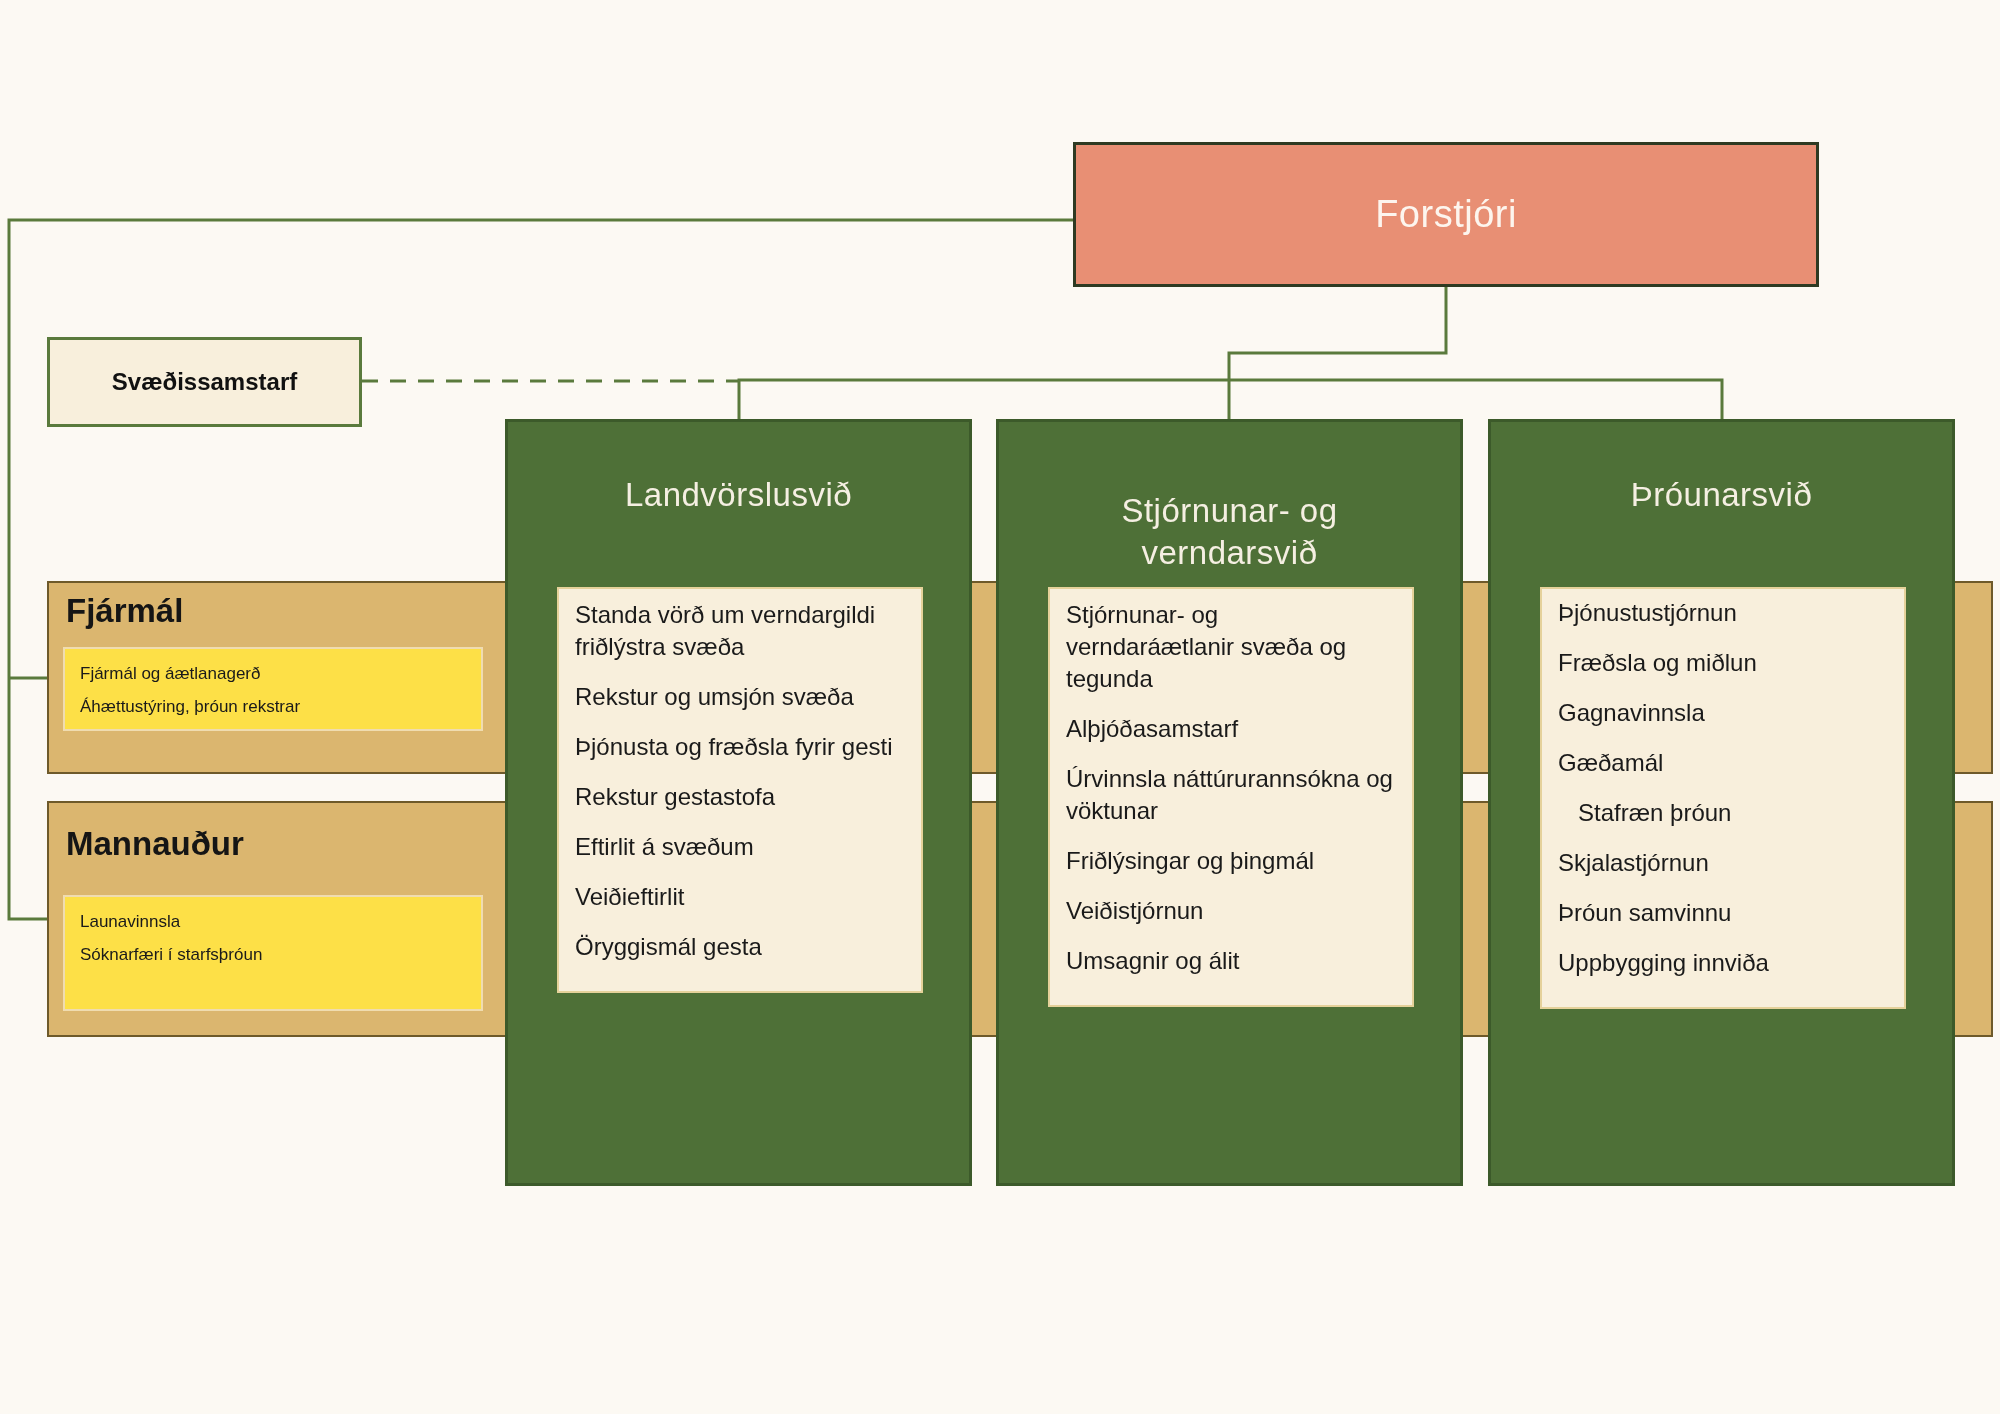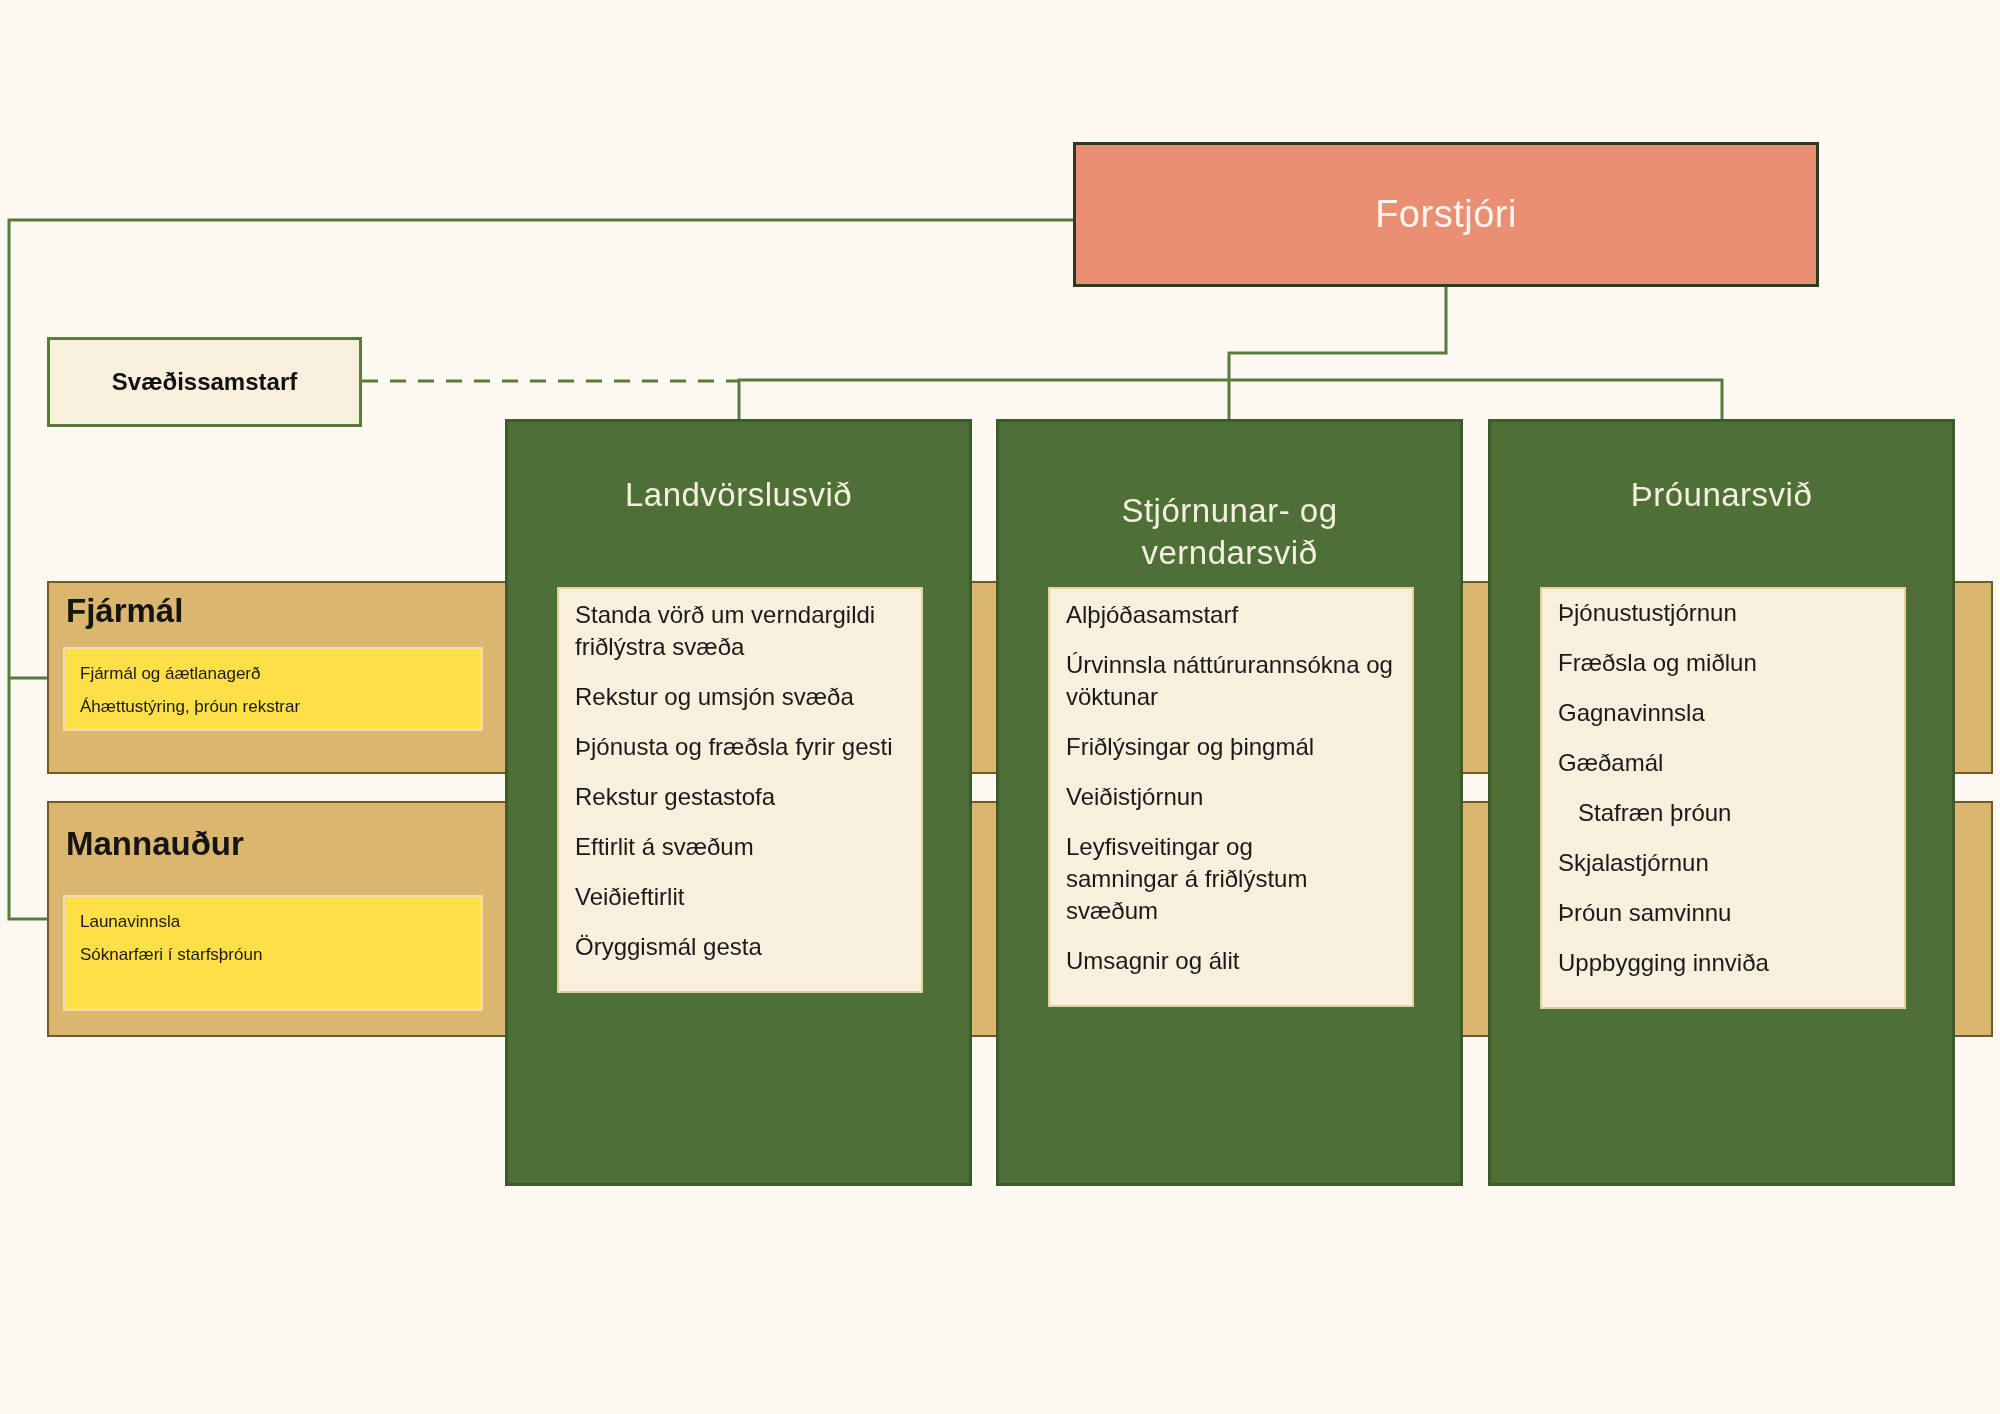--- a/index.html
+++ b/index.html
@@ -112,25 +112,25 @@
     <div class="div-item">Rekstur gestastofa</div>
     <div class="div-item">Eftirlit á svæðum</div>
     <div class="div-item">Veiðieftirlit</div>
     <div class="div-item">Öryggismál gesta</div>
   </div>
 </div>
 
 <div class="abs division div-2">
   <div class="div-title" style="padding:0 80px;margin-top:16px;">Stjórnunar- og verndarsvið</div>
   <div class="div-box">
+    <div class="div-item" style="padding-right:20px;">Stjórnunar- og verndaráætlanir svæða og tegunda</div>
     <div class="div-item">Alþjóðasamstarf</div>
     <div class="div-item">Úrvinnsla náttúrurannsókna og vöktunar</div>
     <div class="div-item">Friðlýsingar og þingmál</div>
     <div class="div-item">Veiðistjórnun</div>
-    <div class="div-item" style="padding-right:60px;">Leyfisveitingar og samningar á friðlýstum svæðum</div>
     <div class="div-item">Umsagnir og álit</div>
   </div>
 </div>
 
 <div class="abs division div-3">
   <div class="div-title">Þróunarsvið</div>
   <div class="div-box" style="padding-top:8px;">
     <div class="div-item" style="margin-bottom:18px;">Þjónustustjórnun</div>
     <div class="div-item" style="margin-bottom:18px;">Fræðsla og miðlun</div>
     <div class="div-item" style="margin-bottom:18px;">Gagnavinnsla</div>

